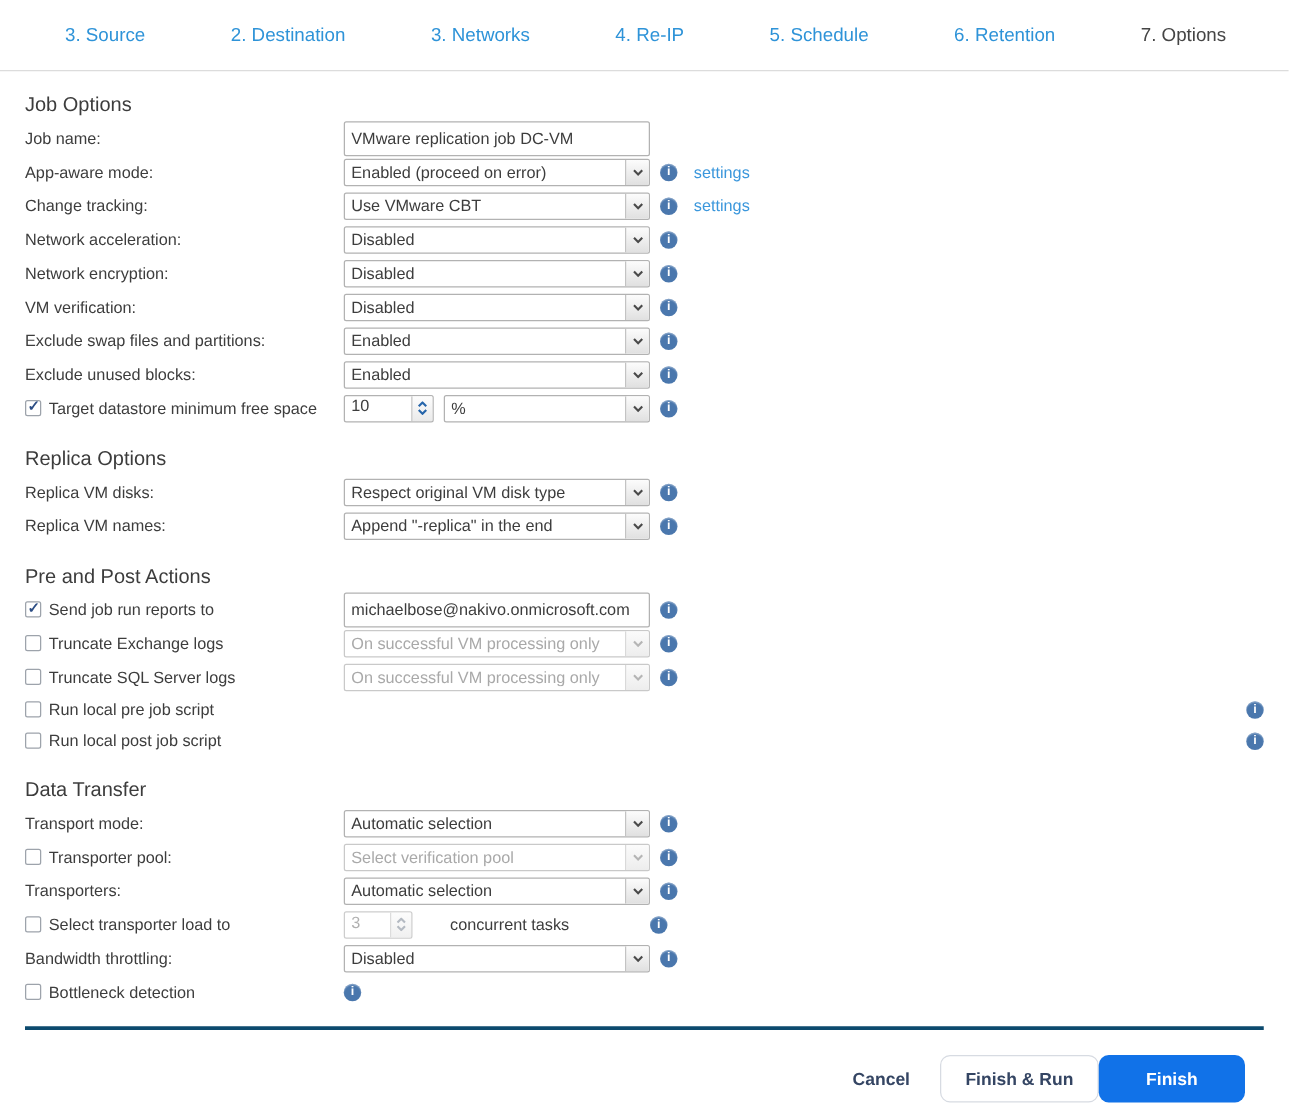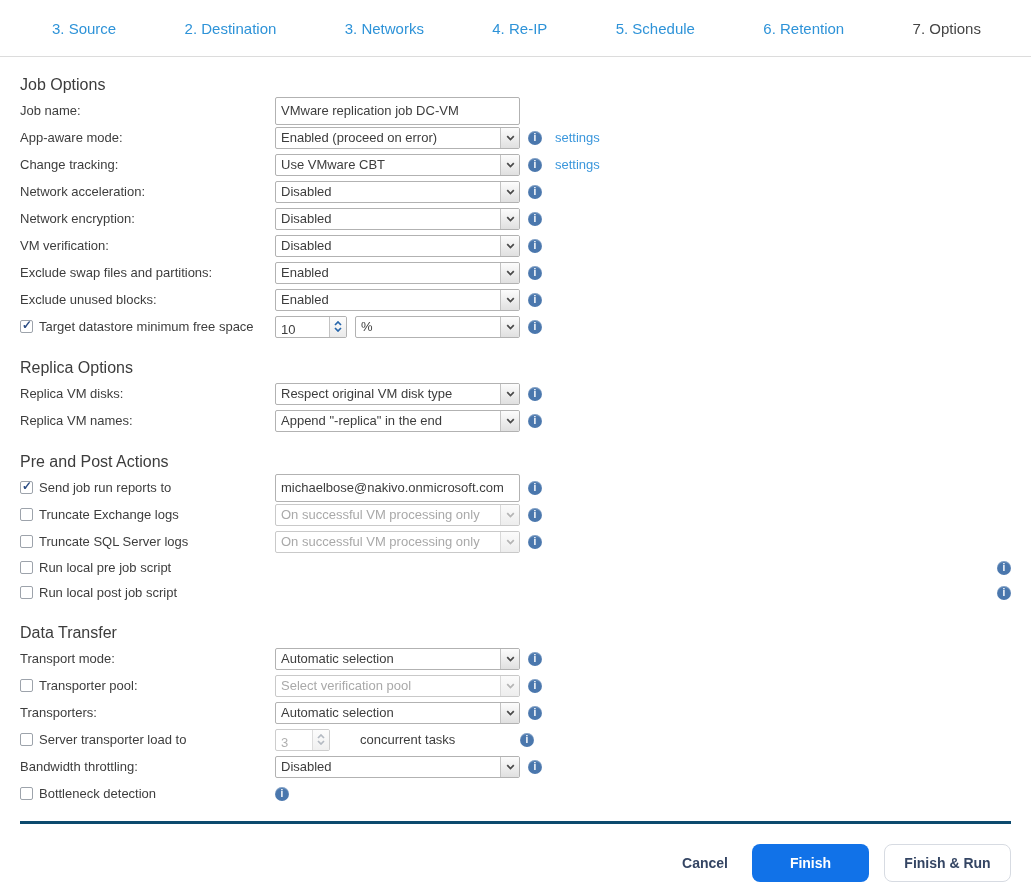--- a/index.html
+++ b/index.html
@@ -34,21 +34,21 @@
     display:flex;align-items:center;cursor:pointer;overflow:hidden;}
   .select .val{flex:1;padding-left:5px;white-space:nowrap;overflow:hidden;}
   .select .chev{flex:0 0 19px;height:100%;border-left:1px solid #c3c3c3;color:#4a4a4a;
     background:linear-gradient(#fcfcfc,#e0e0e0);display:flex;align-items:center;justify-content:center;}
   .select.narrow{width:165px;}
   .select.disabled{border-color:#c9c9c9;cursor:default;}
   .select.disabled .val{color:var(--disabled-text);}
   .select.disabled .chev{border-left-color:#d9d9d9;color:#b5b5b5;background:linear-gradient(#fbfbfb,#ededed);}
   
   .spinner{height:22px;border:1px solid #b2b2b2;border-radius:2px;background:#fff;
-    display:flex;align-items:flex-end;overflow:hidden;}
+    display:flex;align-items:flex-start;overflow:hidden;}
   .spinner .num{flex:1;padding-left:5px;}
   .spinner .arrows{flex:0 0 17px;height:100%;border-left:1px solid #c3c3c3;color:#2766ab;
     display:flex;flex-direction:column;align-items:center;justify-content:center;gap:1px;
     background:linear-gradient(#fdfdfd,#eaeaea);cursor:pointer;}
   .spinner.w72{width:72px;margin-right:8px;}
   .spinner.w55{width:55px;}
   .spinner.disabled{border-color:#cdcdcd;}
   .spinner.disabled .num{color:#b0b0b0;}
   .spinner.disabled .arrows{color:#b4bac2;border-left-color:#dcdcdc;background:linear-gradient(#fcfcfc,#f0f0f0);}
   .suffix{margin-left:30px;color:var(--label);}
@@ -376,21 +376,21 @@
             </svg>
           </span>
       </div>
       <span class="info"></span>
     </div>
   </div>
 
   <div class="row">
     <div class="label-cell">
       <span class="cb"></span>
-      <span>Server transporter load to</span>
+      <span>Select transporter load to</span>
     </div>
     <div class="field-cell" style="width:245px;">
       <div class="spinner w55 disabled">
         <span class="num">3</span>
         <span class="arrows">
           <svg width="8" height="5" viewBox="0 0 8 5">
               <path d="M1 4 L4 1 L7 4" stroke="currentColor" stroke-width="1.7" fill="none"></path>
             </svg>
           <svg width="8" height="5" viewBox="0 0 8 5">
               <path d="M1 1 L4 4 L7 1" stroke="currentColor" stroke-width="1.7" fill="none"></path>
@@ -425,16 +425,16 @@
     <div class="field-cell">
       <span class="info at-field"></span>
     </div>
   </div>
 
 </div>
 
 <div class="footer">
   <div class="footer-bar">
     <span class="cancel">Cancel</span>
+    <button class="btn btn-secondary">Finish &amp; Run</button>
     <button class="btn btn-primary">Finish</button>
-    <button class="btn btn-secondary">Finish &amp; Run</button>
   </div>
 </div>
 
 </body></html>

